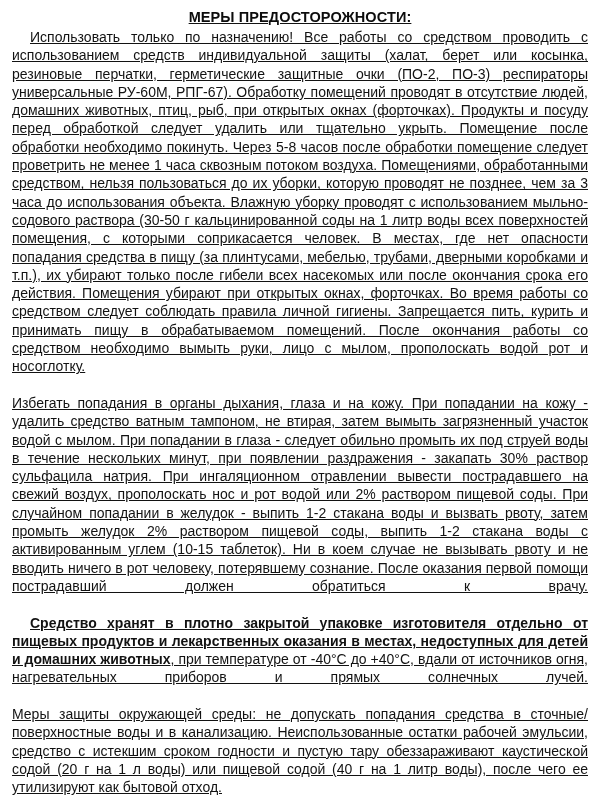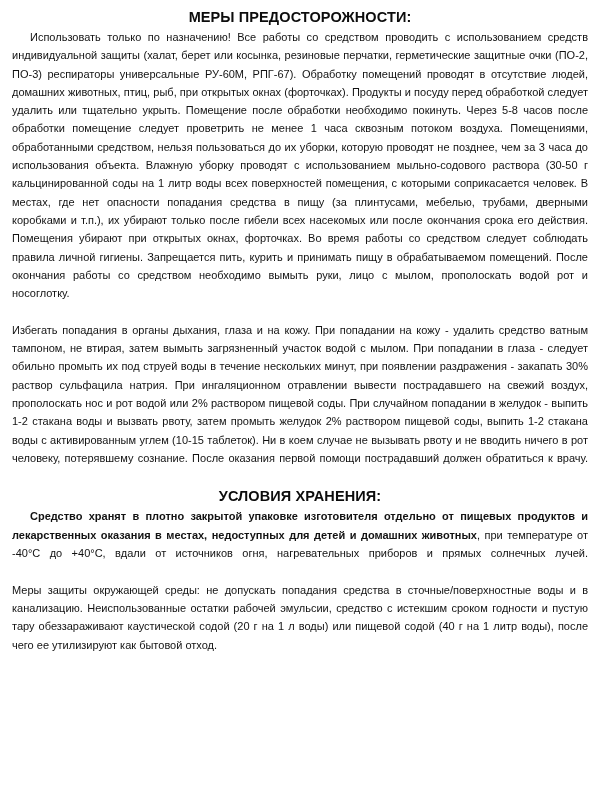--- a/index.html
+++ b/index.html
@@ -13,33 +13,34 @@
     font-family: "Liberation Sans", sans-serif;
     color: #121212;
     overflow: hidden;
   }
   .page {
     box-sizing: border-box;
     width: 600px;
     height: 800px;
     padding: 6px 12px 0 12px;
     background: #ffffff;
+    text-decoration: underline;
   }
   .heading {
     font-size: 14.5px;
     font-weight: bold;
     text-align: center;
     line-height: 19px;
     letter-spacing: 0.1px;
     margin: 0;
     padding: 2px 0 1px 0;
     color: #0c0c0c;
   }
   .para {
-    font-size: 11px;
+    font-size: 14px;
     line-height: 18.3px;
     text-align: justify;
     text-justify: inter-word;
     margin: 0;
     color: #121212;
     hyphens: none;
   }
   .para.indent {
     text-indent: 18px;
   }
@@ -63,19 +64,18 @@
 <body>
 
 <div class="page">
 
   <h1 class="heading">МЕРЫ ПРЕДОСТОРОЖНОСТИ:</h1>
 
   <p class="para indent">Использовать только по назначению! Все работы со средством проводить с использованием средств индивидуальной защиты (халат, берет или косынка, резиновые перчатки, герметические защитные очки (ПО-2, ПО-3) респираторы универсальные РУ-60М, РПГ-67). Обработку помещений проводят в отсутствие людей, домашних животных, птиц, рыб, при открытых окнах (форточках). Продукты и посуду перед обработкой следует удалить или тщательно укрыть. Помещение после обработки необходимо покинуть. Через 5-8 часов после обработки помещение следует проветрить не менее 1 часа сквозным потоком воздуха. Помещениями, обработанными средством, нельзя пользоваться до их уборки, которую проводят не позднее, чем за 3 часа до использования объекта. Влажную уборку проводят с использованием мыльно-содового раствора (30-50 г кальцинированной соды на 1 литр воды всех поверхностей помещения, с которыми соприкасается человек. В местах, где нет опасности попадания средства в пищу (за плинтусами, мебелью, трубами, дверными коробками и т.п.), их убирают только после гибели всех насекомых или после окончания срока его действия. Помещения убирают при открытых окнах, форточках. Во время работы со средством следует соблюдать правила личной гигиены. Запрещается пить, курить и принимать пищу в обрабатываемом помещений. После окончания работы со средством необходимо вымыть руки, лицо с мылом, прополоскать водой рот и носоглотку.</p>
 
   <p class="para">Избегать попадания в органы дыхания, глаза и на кожу. При попадании на кожу - удалить средство ватным тампоном, не втирая, затем вымыть загрязненный участок водой с мылом. При попадании в глаза - следует обильно промыть их под струей воды в течение нескольких минут, при появлении раздражения - закапать 30% раствор сульфацила натрия. При ингаляционном отравлении вывести пострадавшего на свежий воздух, прополоскать нос и рот водой или 2% раствором пищевой соды. При случайном попадании в желудок - выпить 1-2 стакана воды и вызвать рвоту, затем промыть желудок 2% раствором пищевой соды, выпить 1-2 стакана воды с активированным углем (10-15 таблеток). Ни в коем случае не вызывать рвоту и не вводить ничего в рот человеку, потерявшему сознание. После оказания первой помощи пострадавший должен обратиться к врачу.</p>
 
-  <h1 class="heading">УСЛОВИЯ ХРАНЕНИЯ:</h1>
 
   <p class="para indent bold"><span>Средство хранят в плотно закрытой упаковке изготовителя отдельно от пищевых продуктов и лекарственных оказания в местах, недоступных для детей и домашних животных</span><span class="reg">, при температуре от -40°C до +40°C, вдали от источников огня, нагревательных приборов и прямых солнечных лучей.</span></p>
 
   <p class="para nostretch">Меры защиты окружающей среды: не допускать попадания средства в сточные/поверхностные воды и в канализацию. Неиспользованные остатки рабочей эмульсии, средство с истекшим сроком годности и пустую тару обеззараживают каустической содой (20 г на 1 л воды) или пищевой содой (40 г на 1 литр воды), после чего ее утилизируют как бытовой отход.</p>
 
 </div>
 
 </body></html>

